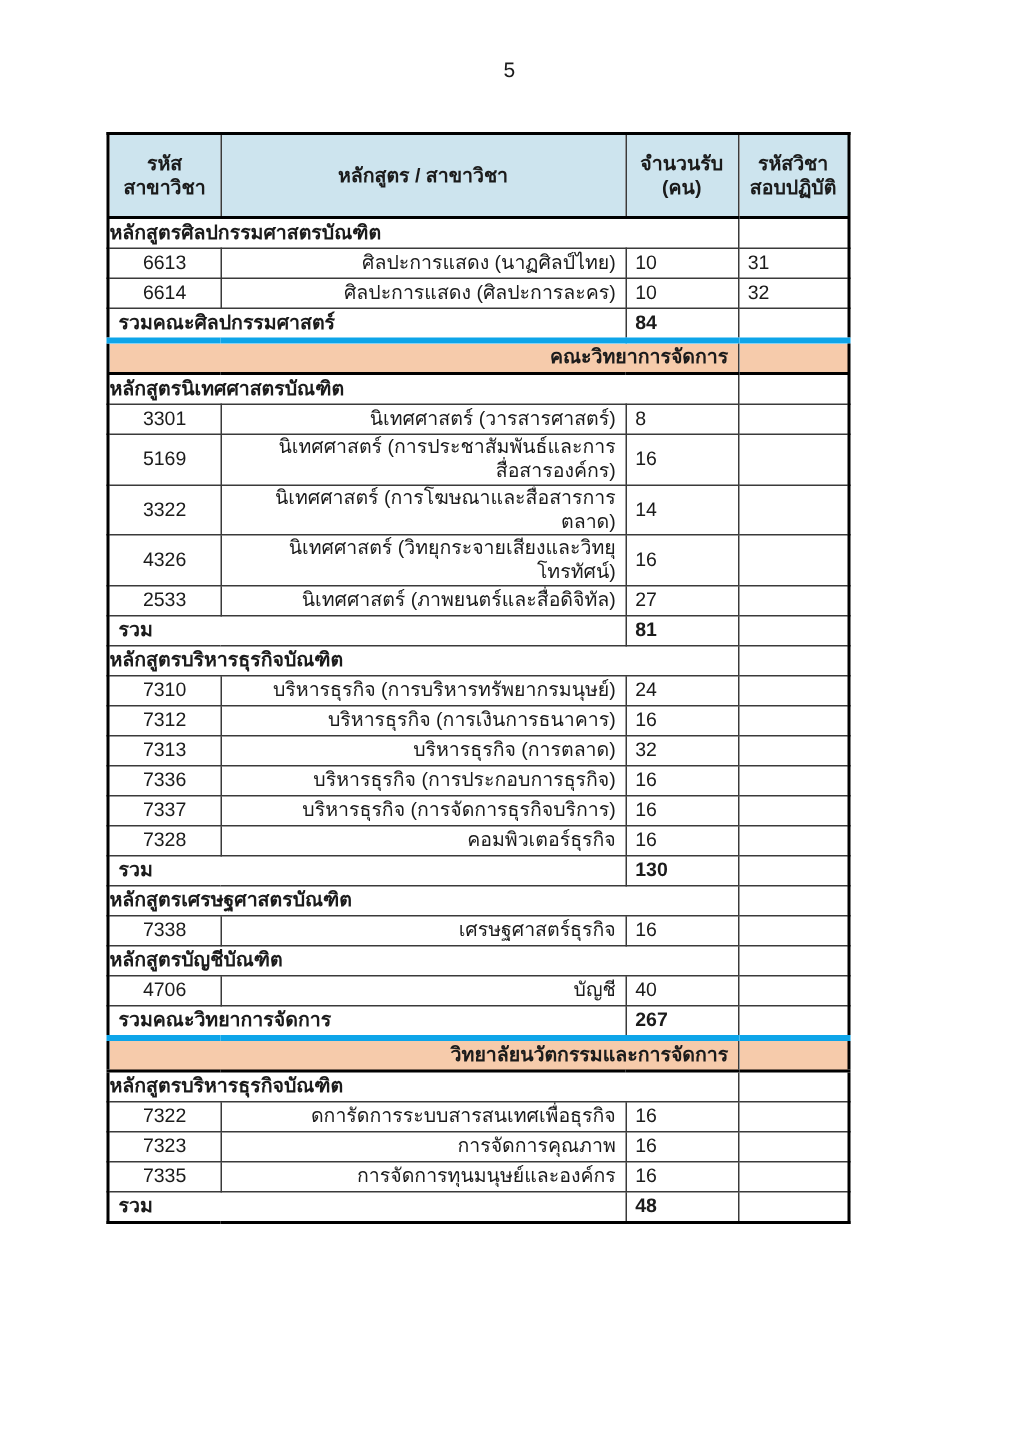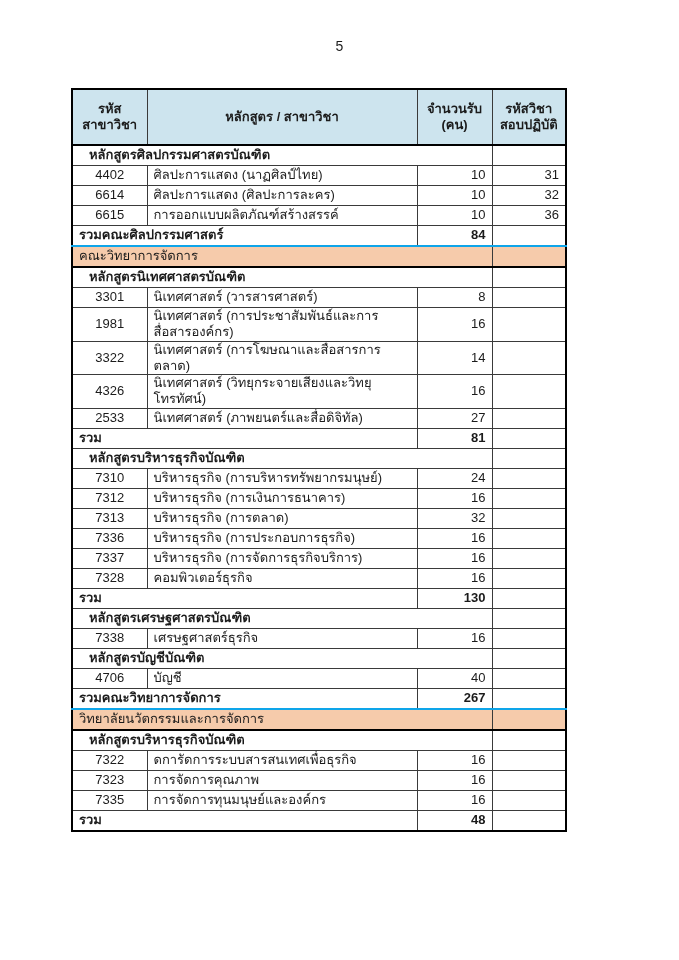--- a/index.html
+++ b/index.html
@@ -48,30 +48,30 @@
     background: var(--header-bg, #cde4ee);
     font-weight: bold;
     text-align: center;
     height: 54px;
     white-space: pre-line;
     border-bottom: 2px solid #000;
   }
   tbody td { height: 19px; }
 
   td.code-cell      { text-align: center; }
-  td.program-cell   { text-align: left; }
-  td.num-cell       { text-align: right; }
-  td.section-cell   { font-weight: bold; text-align: left; padding-left: 16px; }
+  td.program-cell   { text-align: right; }
+  td.num-cell       { text-align: left; }
+  td.section-cell   { font-weight: bold; text-align: left; padding-left: 0; }
   td.total-cell     { font-weight: bold; }
-  td.total-num      { font-weight: bold; text-align: right; }
+  td.total-num      { font-weight: bold; text-align: left; }
   td.faculty-cell   {
     background: var(--faculty-bg, #f6cbab);
-    font-weight: normal;
-    text-align: left;
-    border-top: 2px solid #0ea5e9;
+    font-weight: bold;
+    text-align: right;
+    border-top: 4px solid #0ea5e9;
     border-bottom: 2px solid #000;
   }
 </style>
 </head>
 <body>
 
 <div class="page">
   <div class="page-number">5</div>
 
   <table class="admissions">
@@ -91,58 +91,52 @@
         <th>รหัสวิชา
 สอบปฏิบัติ</th>
       </tr>
     </thead>
     <tbody id="table-body">
         <tr>
           <td class="section-cell" colspan="3">หลักสูตรศิลปกรรมศาสตรบัณฑิต</td>
           <td class="num-cell"></td>
         </tr>
         <tr>
-          <td class="code-cell">4402</td>
+          <td class="code-cell">6613</td>
           <td class="program-cell">ศิลปะการแสดง (นาฏศิลป์ไทย)</td>
           <td class="num-cell">10</td>
           <td class="num-cell">31</td>
         </tr>
         <tr>
           <td class="code-cell">6614</td>
           <td class="program-cell">ศิลปะการแสดง (ศิลปะการละคร)</td>
           <td class="num-cell">10</td>
           <td class="num-cell">32</td>
         </tr>
         <tr>
-          <td class="code-cell">6615</td>
-          <td class="program-cell">การออกแบบผลิตภัณฑ์สร้างสรรค์</td>
-          <td class="num-cell">10</td>
-          <td class="num-cell">36</td>
-        </tr>
-        <tr>
           <td class="total-cell" colspan="2">รวมคณะศิลปกรรมศาสตร์</td>
           <td class="total-num">84</td>
           <td class="num-cell"></td>
         </tr>
         <tr>
           <td class="faculty-cell" colspan="3">คณะวิทยาการจัดการ</td>
           <td class="faculty-cell"></td>
         </tr>
         <tr>
           <td class="section-cell" colspan="3">หลักสูตรนิเทศศาสตรบัณฑิต</td>
           <td class="num-cell"></td>
         </tr>
         <tr>
           <td class="code-cell">3301</td>
           <td class="program-cell">นิเทศศาสตร์ (วารสารศาสตร์)</td>
           <td class="num-cell">8</td>
           <td class="num-cell"></td>
         </tr>
         <tr>
-          <td class="code-cell">1981</td>
+          <td class="code-cell">5169</td>
           <td class="program-cell">นิเทศศาสตร์ (การประชาสัมพันธ์และการสื่อสารองค์กร)</td>
           <td class="num-cell">16</td>
           <td class="num-cell"></td>
         </tr>
         <tr>
           <td class="code-cell">3322</td>
           <td class="program-cell">นิเทศศาสตร์ (การโฆษณาและสื่อสารการตลาด)</td>
           <td class="num-cell">14</td>
           <td class="num-cell"></td>
         </tr>

